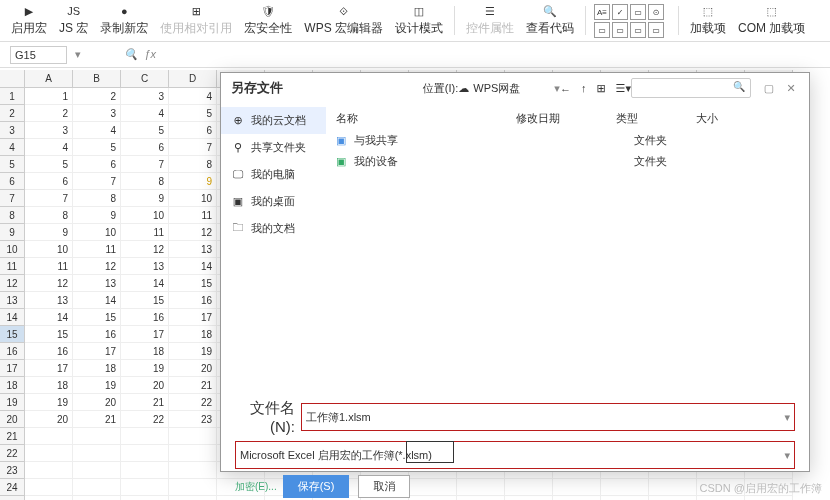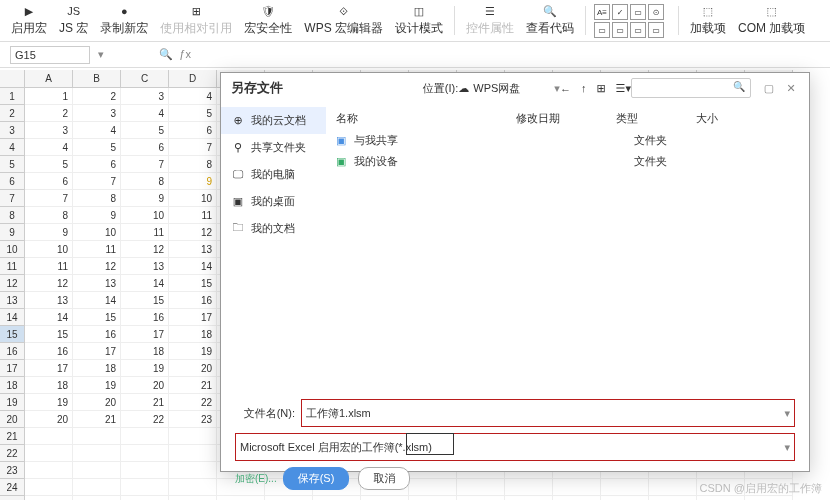--- a/index.html
+++ b/index.html
@@ -6,22 +6,22 @@
 body{background:#fff;width:830px;height:500px;overflow:hidden;position:relative}
 .ribbon{display:flex;height:42px;border-bottom:1px solid #ddd;padding:2px 6px;gap:2px}
 .rbtn{display:flex;flex-direction:column;align-items:center;justify-content:center;padding:2px 5px;cursor:pointer;min-width:34px}
 .rbtn .ic{width:18px;height:18px;display:flex;align-items:center;justify-content:center}
 .rbtn .lb{font-size:12px;margin-top:2px;white-space:nowrap}
 .rbtn.dis .lb{color:#bbb}
 .sep{width:1px;background:#ddd;margin:4px 4px}
 .icongroup{display:flex;flex-wrap:wrap;width:80px;gap:2px;padding:2px}
 .icongroup .sm{width:16px;height:16px;border:1px solid #999;display:flex;align-items:center;justify-content:center;font-size:8px}
 .fbar{height:26px;display:flex;align-items:center;border-bottom:1px solid #ddd;padding:0 10px}
-.nbox{width:80px;height:18px;border:1px solid #ccc;padding:0 4px;display:flex;align-items:center;background:#fff}
-.fx{margin-left:56px;color:#888;}
+.nbox{width:57px;height:18px;border:1px solid #ccc;padding:0 4px;display:flex;align-items:center;background:#fff}
+.fx{margin-left:44px;color:#888;font-style:italic}
 .grid{position:absolute;top:70px;left:0;right:0;bottom:0}
 .chdr{display:flex;position:sticky;top:0}
 .corner{width:25px;height:18px;background:#f5f5f5;border-right:1px solid #ccc;border-bottom:1px solid #ccc}
 .ch{width:48px;height:18px;background:#f5f5f5;border-right:1px solid #ccc;border-bottom:1px solid #ccc;text-align:center;line-height:18px;font-size:10px}
 .row{display:flex}
 .rh{width:25px;height:17px;background:#f5f5f5;border-right:1px solid #ccc;border-bottom:1px solid #ccc;text-align:center;line-height:17px;font-size:10px}
 .rh.sel{background:#d0e0f0}
 .cell{width:48px;height:17px;border-right:1px solid #eee;border-bottom:1px solid #eee;text-align:right;padding-right:4px;line-height:17px;font-size:10px}
 .cell.ylw{color:#d4a000}
 .dialog{position:absolute;left:220px;top:72px;width:590px;height:400px;background:#fff;border:1px solid #999;box-shadow:0 4px 20px rgba(0,0,0,.2)}
@@ -42,26 +42,26 @@
 .flist{flex:1;padding:4px 10px}
 .fhdr{display:flex;padding:4px 0;color:#666;font-size:10px}
 .fc-name{width:180px}
 .fc-date{width:100px}
 .fc-type{width:80px}
 .fc-size{width:60px}
 .fitem{display:flex;align-items:center;padding:3px 0;font-size:10px}
 .fitem .fic{width:14px;height:14px;margin-right:4px}
 .dbot{padding:6px 14px}
 .frow{display:flex;align-items:center;margin-bottom:6px}
-.flab{width:66px;text-align:right;padding-right:6px;font-size:11px}
+.flab{width:66px;text-align:right;padding-right:6px;font-size:15px}
 .finp{flex:1;height:28px;border:1px solid #b91c1c;padding:0 4px;font-size:10px;display:flex;align-items:center;position:relative}
 .finp.boxed::after{content:"";position:absolute;left:170px;top:-1px;width:46px;height:20px;border:1px solid #333}
 .dbtns{display:flex;justify-content:flex-start;align-items:center;margin-top:4px}
 .enc{color:#4a7;font-size:10px;cursor:pointer}
-.abtn{padding:3px 14px;border:1px solid #aaa;border-radius:10px;background:#fff;cursor:pointer;font-size:11px;margin-left:6px}
+.abtn{padding:3px 14px;border:1px solid #aaa;border-radius:0;background:#fff;cursor:pointer;font-size:11px;margin-left:6px}
 .abtn.pri{background:#4a90e2;color:#fff;border-color:#4a90e2}
 .water{position:absolute;right:8px;bottom:4px;color:#bbb;font-size:11px}
 </style>
 </head>
 <body>
 
 <div class="ribbon">
     <div class="rbtn">
       <div class="ic">▶</div>
       <div class="lb">启用宏</div>

